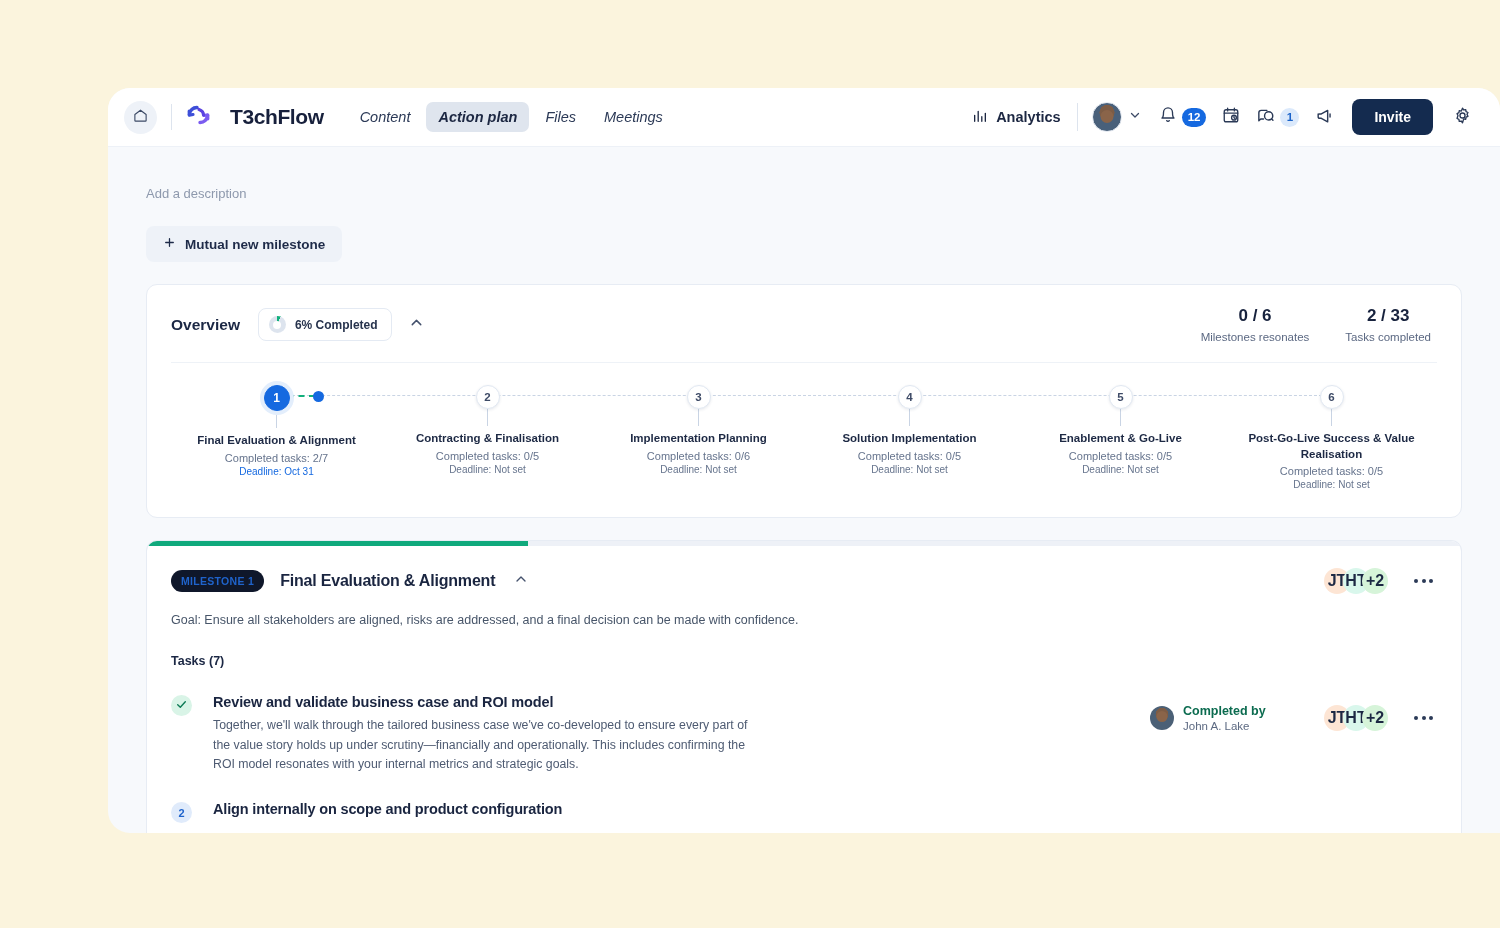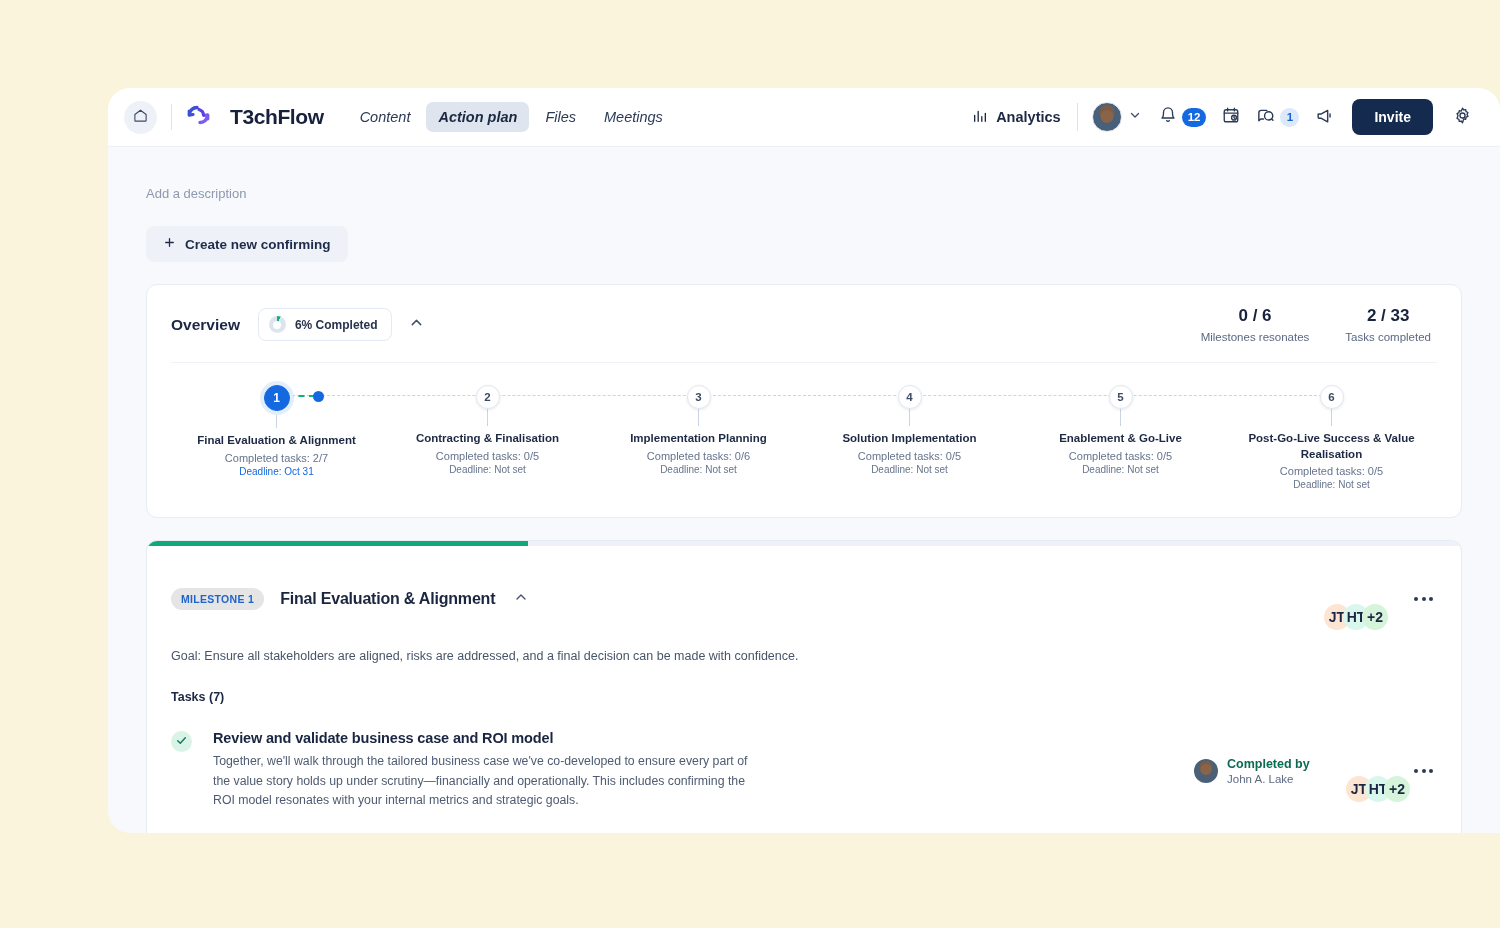--- a/index.html
+++ b/index.html
@@ -150,32 +150,32 @@
   .ms-card {
     margin-top: 22px; background: #fff; border-top-left-radius: 11px;
     border-top-right-radius: 11px; position: relative; overflow: hidden;
     min-height: 320px; border: 1px solid #e7ecf4; border-bottom: none;
   }
   .ms-progress { height: 5px; background: #eef1f7; }
   .ms-progress > span { display: block; height: 100%; background: #0fa97c; }
   .ms-inner { padding: 22px 24px 30px 24px; }
   .ms-head { display: flex; align-items: center; }
   .ms-badge {
-    background: #e5e5e5; color: #1f63cb; font-size: 10.5px; font-weight: bold;
+    background: #0f172a; color: #1f63cb; font-size: 10.5px; font-weight: bold;
     letter-spacing: 0.3px; padding: 5px 10px; border-radius: 13px;
   }
   .ms-title { font-size: 16px; font-weight: bold; color: #1a2540; margin-left: 16px; letter-spacing: -0.2px; }
   .ms-chev { margin-left: 18px; display: flex; align-items: center; }
   .ms-right { margin-left: auto; display: flex; align-items: center; gap: 22px; }
 
   .av-group { display: flex; align-items: center; }
   .av {
     width: 26px; height: 26px; border-radius: 50%;
     display: flex; align-items: center; justify-content: center;
-    font-size: 14px; font-weight: bold; color: #1c2843; margin-left: -7px; margin-top: 36px;
+    font-size: 16px; font-weight: bold; color: #1c2843; margin-left: -7px;
   }
   .av:first-child { margin-left: 0; }
   .av.c0 { background: #fde5d4; }
   .av.c1 { background: #d9f7ec; }
   .av.c2 { background: #d6f4d9; }
   .dots { display: flex; gap: 3.5px; padding: 6px 4px; }
   .dots i { width: 4px; height: 4px; border-radius: 50%; background: #2a3category; }
   .dots i { background: #2b3a57; }
 
   .ms-goal { font-size: 12.5px; color: #475569; margin-top: 19px; }
@@ -185,21 +185,21 @@
   .task-mark {
     width: 21px; height: 21px; border-radius: 50%; flex: 0 0 auto;
     display: flex; align-items: center; justify-content: center; margin-top: 1px;
   }
   .task-mark.done { background: #d9f4e7; }
   .task-mark.num { background: #e0ebfb; color: #1f64cc; font-size: 11px; font-weight: bold; }
   .task-body { margin-left: 21px; width: 548px; }
   .task-title { font-size: 14.5px; font-weight: bold; color: #1a2540; letter-spacing: -0.15px; }
   .task-desc { font-size: 12.3px; color: #4e5b72; line-height: 1.6; margin-top: 6px; }
   .task-right {
-    margin-left: auto; display: flex; align-items: center; padding-top: 10px;
+    margin-left: auto; display: flex; align-items: center; gap: 22px; padding-top: 10px;
   }
   .status-wrap { display: flex; align-items: center; gap: 9px; width: 152px; }
   .status-av {
     width: 24px; height: 24px; border-radius: 50%; flex: 0 0 auto;
     background: radial-gradient(circle at 50% 34%, #7d5c45 0 32%, #4b6076 33% 100%);
     position: relative; overflow: hidden;
   }
   .status-av::after {
     content: ""; position: absolute; left: 50%; top: 22%; width: 11px; height: 11px;
     transform: translateX(-50%); border-radius: 50%; background: #8a6449;
@@ -312,21 +312,21 @@
 
     <div class="body-area">
       <div class="page-desc">Add a description</div>
 
       <div class="create-btn">
         <span>
           <svg width="13" height="13" viewBox="0 0 24 24" fill="none" stroke="#1e2b49" stroke-width="2.4" stroke-linecap="round">
               <path d="M12 5v14M5 12h14"></path>
             </svg>
         </span>
-        <span>Create new confirming</span>
+        <span>Mutual new milestone</span>
       </div>
 
       
       <div class="overview-card">
         <div class="overview-head">
           <div class="overview-title">Overview</div>
           <div class="pct-pill">
             <div class="ring"></div>
             <div class="pct-text">6% Completed</div>
           </div>

